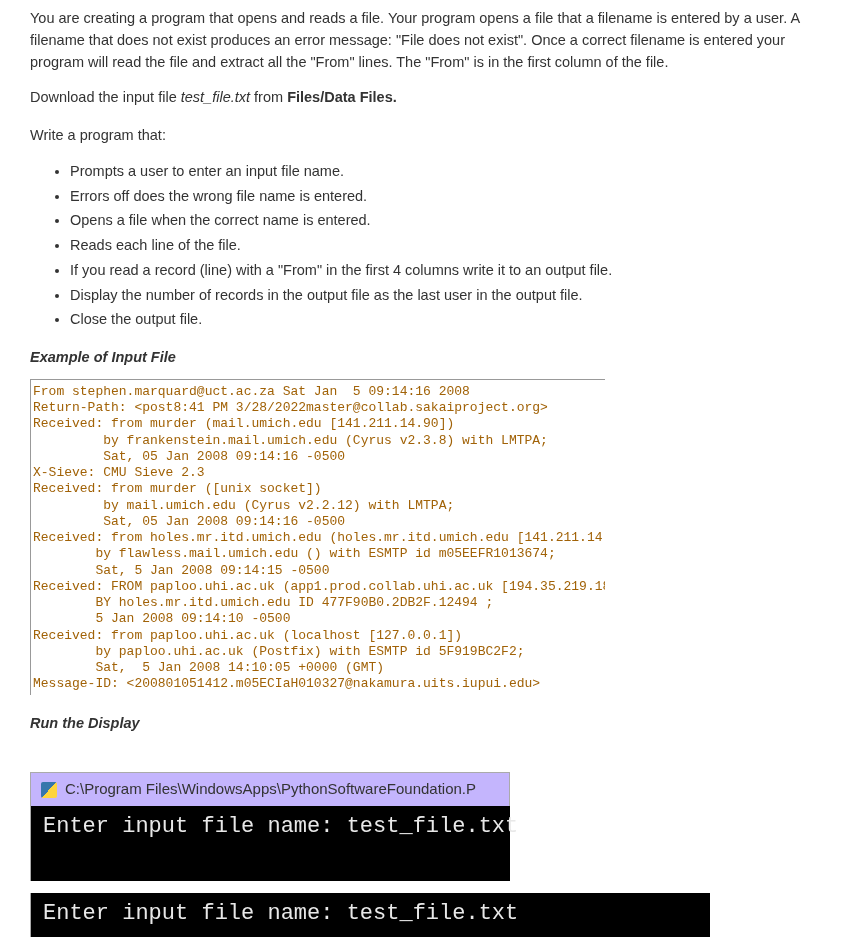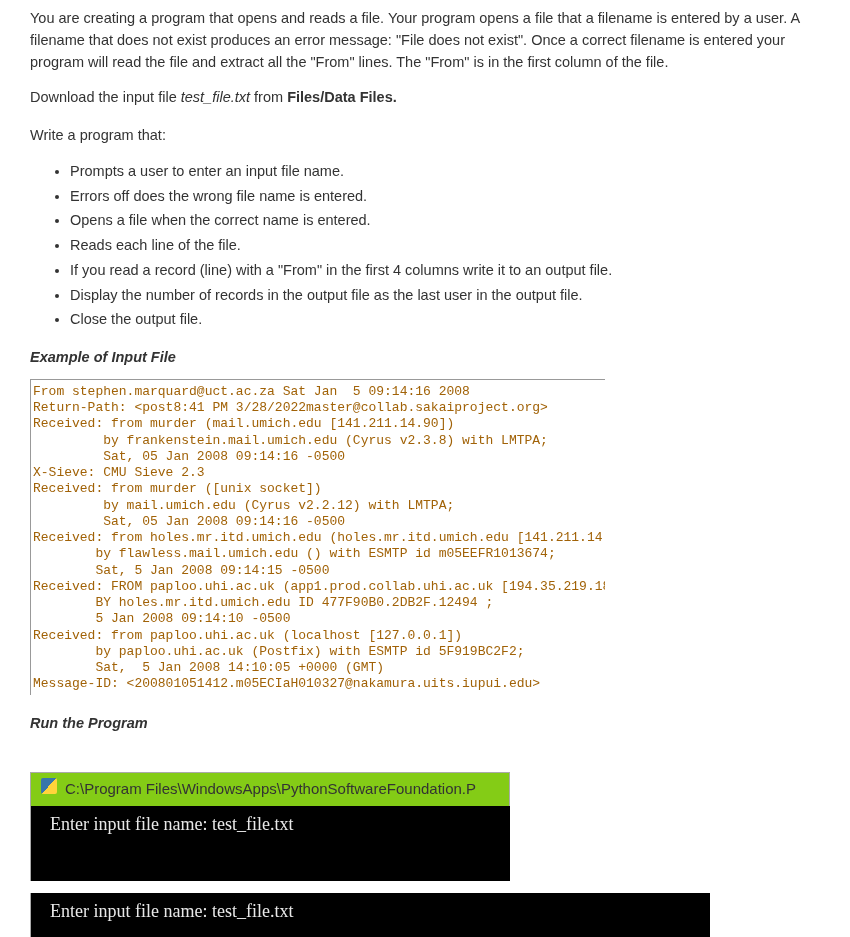--- a/index.html
+++ b/index.html
@@ -56,46 +56,46 @@
       border-left: 1px solid #999;
       padding: 4px 2px 2px 2px;
       margin-bottom: 18px;
       width: 575px;
       overflow: hidden;
     }
     .terminal-group {
       margin-bottom: 12px;
     }
     .terminal-title {
-      background: #84cc16;
+      background: #c4b5fd;
       border-top: 1px solid #aaa;
       border-left: 1px solid #aaa;
       border-right: 1px solid #aaa;
       display: flex;
-      align-items: flex-start;
+      align-items: center;
       padding: 5px 10px;
       font-size: 15px;
       color: #333;
       width: 480px;
       margin-top: 38px;
     }
     .terminal-title .py-icon {
       width: 16px;
       height: 16px;
       margin-right: 8px;
       background: linear-gradient(135deg, #3776ab 50%, #ffd43b 50%);
       border-radius: 2px;
       flex-shrink: 0;
     }
     .terminal-body {
       background: #000;
       color: #e8e8e8;
-      font-family: Liberation Serif, serif;
-      font-size: 18px;
-      padding: 6px 8px 24px 19px;
+      font-family: Liberation Mono, monospace;
+      font-size: 22px;
+      padding: 6px 8px 24px 12px;
       white-space: pre;
       line-height: 1.35;
       border-left: 1px solid #aaa;
     }
     .term-1 { width: 480px; min-height: 75px; }
     .term-2 { width: 680px; min-height: 105px; }
   </style>
 </head>
 <body>
 
@@ -132,21 +132,21 @@
         by flawless.mail.umich.edu () with ESMTP id m05EEFR1013674;
         Sat, 5 Jan 2008 09:14:15 -0500
 Received: FROM paploo.uhi.ac.uk (app1.prod.collab.uhi.ac.uk [194.35.219.184])
         BY holes.mr.itd.umich.edu ID 477F90B0.2DB2F.12494 ;
         5 Jan 2008 09:14:10 -0500
 Received: from paploo.uhi.ac.uk (localhost [127.0.0.1])
         by paploo.uhi.ac.uk (Postfix) with ESMTP id 5F919BC2F2;
         Sat,  5 Jan 2008 14:10:05 +0000 (GMT)
 Message-ID: &lt;200801051412.m05ECIaH010327@nakamura.uits.iupui.edu&gt;</div>
 
-<p class="section-heading">Run the Program</p>
+<p class="section-heading">Run the Display</p>
 
 <div class="terminal-group">
   <div class="terminal-title">
     <span class="py-icon"></span>
     <span>C:\Program Files\WindowsApps\PythonSoftwareFoundation.P</span>
   </div>
   <div class="terminal-body term-1">Enter input file name: test_file.txt
 </div>
 </div>
 

